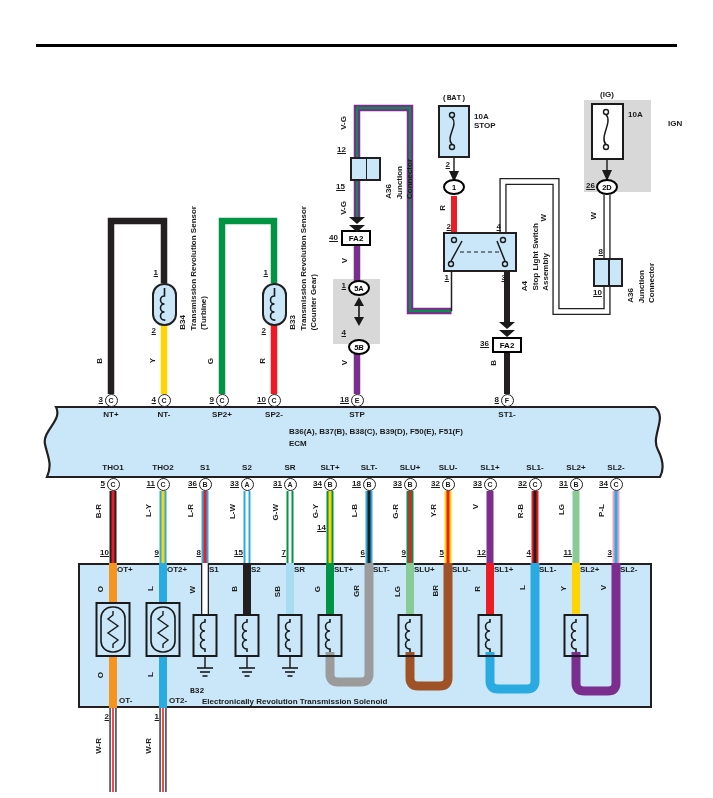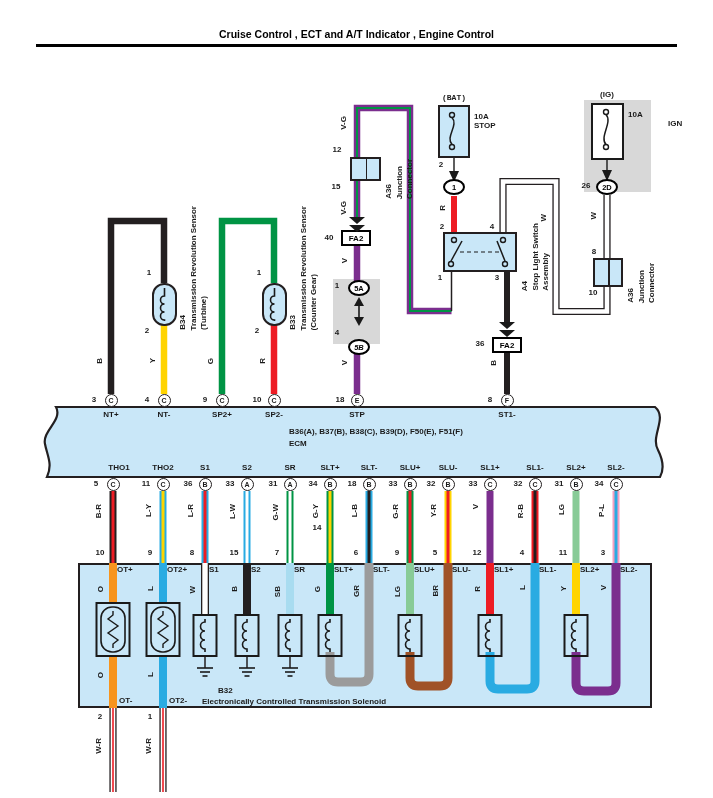--- a/index.html
+++ b/index.html
@@ -1,20 +1,20 @@
 <!DOCTYPE html>
 <html><head>
 <meta charset="utf-8">
 <style>
   html,body{margin:0;padding:0;background:#fff;}
   #stage{position:relative;width:713px;height:798px;background:#fff;overflow:hidden;
          font-family:"Liberation Sans",sans-serif;}
   .lbl{position:absolute;font:700 8px/1.15 "Liberation Sans",sans-serif;color:#1a1a1a;white-space:pre;}
   .ctr{text-align:center;}
-  .num{position:absolute;width:18px;text-align:center;font:700 8px/1 "Liberation Sans",sans-serif;color:#1a1a1a;}
+  .num{position:absolute;width:18px;text-align:right;font:700 8px/1 "Liberation Sans",sans-serif;color:#1a1a1a;text-decoration:underline;}
   .vtxt{writing-mode:vertical-rl;transform:rotate(180deg);font:700 8px/1.2 "Liberation Sans",sans-serif;color:#1a1a1a;white-space:nowrap;}
   .vlbl{position:absolute;}
   .vgrp{position:absolute;display:flex;flex-direction:row;align-items:flex-end;gap:1px;}
   .bluebox{position:absolute;background:#C9E7F8;border:2px solid #231F20;box-sizing:border-box;}
   .whitebox{position:absolute;background:#fff;border:2px solid #1a1a1a;box-sizing:border-box;}
   .fa2{position:absolute;width:30px;height:16px;background:#fff;border:2px solid #000;box-sizing:border-box;
        display:flex;align-items:center;justify-content:center;font:700 8px "Liberation Sans",sans-serif;}
   .pc{position:absolute;width:13px;height:13px;border:1.5px solid #231F20;border-radius:50%;background:#fff;
       box-sizing:border-box;display:flex;align-items:center;justify-content:center;
       font:700 7px "Liberation Sans",sans-serif;color:#1a1a1a;}
@@ -24,21 +24,20 @@
   .jdiv{position:absolute;left:50%;top:0;bottom:0;width:1.5px;background:#231F20;}
   svg.layer{position:absolute;left:0;top:0;pointer-events:none;}
   #title-text{position:absolute;left:0;top:28px;width:713px;text-align:center;
       font:700 10.5px "Liberation Sans",sans-serif;color:#000;}
   #title-rule{position:absolute;left:36px;top:44px;width:641px;height:3px;background:#000;}
 </style>
 </head>
 <body>
 
 <div id="stage">
-  <div id="title-text">Cruise Control , ECT and A/T Indicator , Engine Control</div>
   <div id="title-rule"></div>
 <svg width="713" height="798" viewBox="0 0 713 798" class="layer">
       <path d="M56,407 L655,407 C668,418 650,436 658,450 C662,458 665,468 660,477 L47,477 C53,464 47,455 45,444 C42,431 63,420 56,407 Z" fill="#C9E7F8" stroke="#231F20" stroke-width="2.2"></path>
       <rect x="584" y="100" width="67" height="92" fill="#D8D8D8"></rect>
       <rect x="333" y="279" width="47" height="65" fill="#D8D8D8"></rect>
     </svg>
     <div class="bluebox" style="left: 78px; top: 563px; width: 574px; height: 145px; border-width: 2.5px;"></div>
     <svg width="713" height="798" viewBox="0 0 713 798" class="layer">
       <path d="M111,394 V221 H164 V283" stroke="#231F20" stroke-width="6.5" fill="none"></path>
       <path d="M164,325 V394" stroke="#FFD400" stroke-width="6.5" fill="none"></path>
@@ -254,21 +253,21 @@
     <div class="pc" style="left: 267.5px; top: 393.5px;">C</div>
     <div class="lbl ctr" style="left: 256px; top: 410px; width: 36px;">SP2-</div>
     <div class="num" style="left: 331px; top: 396px;">18</div>
     <div class="pc" style="left: 350.5px; top: 393.5px;">E</div>
     <div class="lbl ctr" style="left: 339px; top: 410px; width: 36px;">STP</div>
     <div class="num" style="left: 481px; top: 396px;">8</div>
     <div class="pc" style="left: 500.5px; top: 393.5px;">F</div>
     <div class="lbl ctr" style="left: 489px; top: 410px; width: 36px;">ST1-</div>
     <div class="lbl" style="left: 289px; top: 427px;">B36(A), B37(B), B38(C), B39(D), F50(E), F51(F)</div>
     <div class="lbl" style="left: 289px; top: 439px;">ECM</div>
-    <div class="lbl ctr" style="left: 101px; top: 463px; width: 36px;">THO1</div>
+    <div class="lbl ctr" style="left: 95px; top: 463px; width: 36px;">THO1</div>
     <div class="num" style="left: 87px; top: 480px;">5</div>
     <div class="pc" style="left: 106.5px; top: 477.5px;">C</div>
     <div class="vtxt vlbl" style="left: 94px; top: 504px;">B-R</div>
     <div class="num" style="left: 91px; top: 549px;">10</div>
     <div class="lbl" style="left: 117px; top: 565px;">OT+</div>
     <div class="lbl ctr" style="left: 145px; top: 463px; width: 36px;">THO2</div>
     <div class="num" style="left: 137px; top: 480px;">11</div>
     <div class="pc" style="left: 156.5px; top: 477.5px;">C</div>
     <div class="vtxt vlbl" style="left: 144px; top: 504px;">L-Y</div>
     <div class="num" style="left: 141px; top: 549px;">9</div>
@@ -353,15 +352,15 @@
     <div class="vtxt vlbl" style="left: 230px; top: 586px;">B</div>
     <div class="vtxt vlbl" style="left: 273px; top: 586px;">SB</div>
     <div class="vtxt vlbl" style="left: 313px; top: 586px;">G</div>
     <div class="vtxt vlbl" style="left: 352px; top: 585px;">GR</div>
     <div class="vtxt vlbl" style="left: 393px; top: 586px;">LG</div>
     <div class="vtxt vlbl" style="left: 431px; top: 585px;">BR</div>
     <div class="vtxt vlbl" style="left: 473px; top: 586px;">R</div>
     <div class="vtxt vlbl" style="left: 518px; top: 585px;">L</div>
     <div class="vtxt vlbl" style="left: 559px; top: 586px;">Y</div>
     <div class="vtxt vlbl" style="left: 599px; top: 585px;">V</div>
-    <div class="lbl" style="left: 218px; top: 686px;">B32</div>
-    <div class="lbl" style="left: 202px; top: 697px;">Electronically Controlled Transmission Solenoid</div>
+    <div class="lbl" style="left: 190px; top: 686px; font-family: Liberation Mono, monospace;">B32</div>
+    <div class="lbl" style="left: 202px; top: 697px;">Electronically Revolution Transmission Solenoid</div>
   </div>
 
 </body></html>

